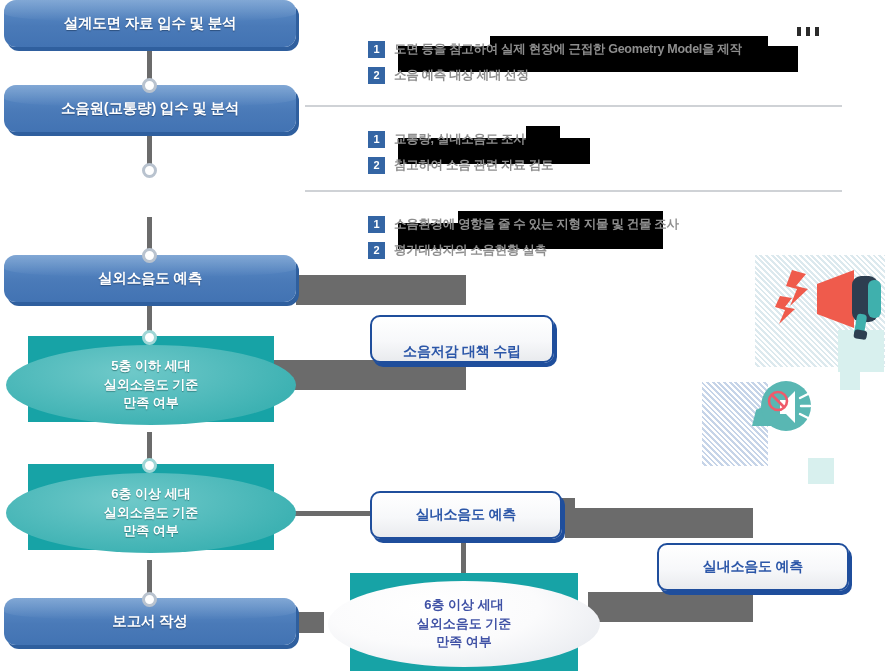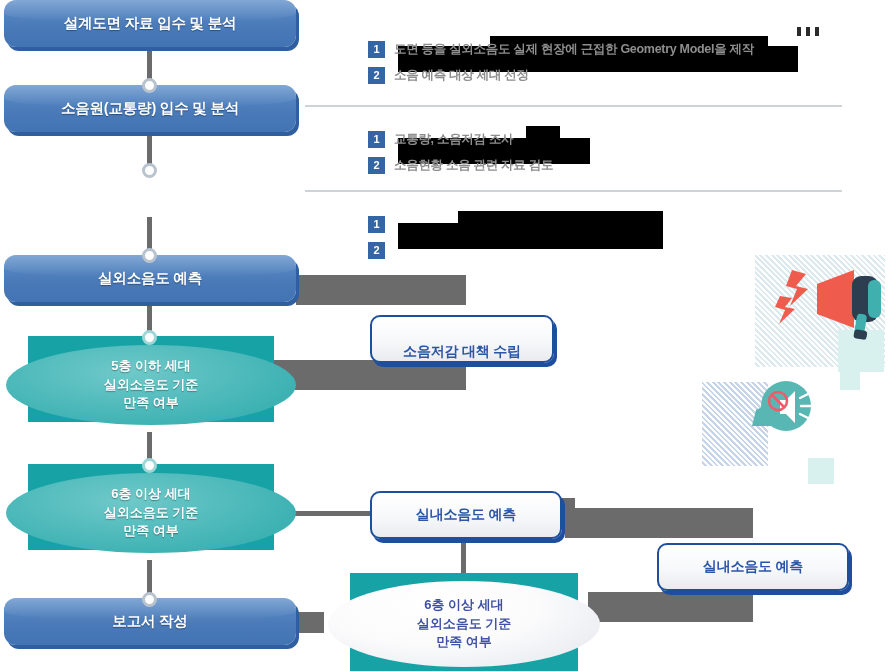--- a/index.html
+++ b/index.html
@@ -199,49 +199,51 @@
   </div>
 
   <div class="divline" style="left:305px;top:105px;width:537px;"></div>
   <div class="divline" style="left:305px;top:190px;width:537px;"></div>
 
   <div class="notegrp" style="left:368px;top:36px;">
     <div class="blackband" style="left:30px;top:10px;width:400px;height:26px;"></div>
     <div class="blackband" style="left:122px;top:0px;width:278px;height:16px;"></div>
     <div class="noterow" style="z-index:4;">
       <div class="num">1</div>
-      <div class="ntext">도면 등을 실외소음도 실제 현장에 근접한 Geometry Model을 제작</div>
+      <div class="ntext">도면 등을 참고하여 실제 현장에 근접한 Geometry Model을 제작</div>
     </div>
     <div class="noterow" style="z-index:4;">
       <div class="num">2</div>
       <div class="ntext">소음 예측 대상 세대 선정</div>
     </div>
   </div>
 
   <div class="notegrp" style="left:368px;top:126px;">
     <div class="blackband" style="left:30px;top:12px;width:192px;height:26px;"></div>
     <div class="blackband" style="left:158px;top:0px;width:34px;height:26px;"></div>
     <div class="noterow" style="z-index:4;">
       <div class="num">1</div>
-      <div class="ntext">교통량, 소음저감 조사</div>
+      <div class="ntext">교통량, 실내소음도 조사</div>
     </div>
     <div class="noterow" style="z-index:4;">
       <div class="num">2</div>
-      <div class="ntext">소음현황 소음 관련 자료 검토</div>
+      <div class="ntext">참고하여 소음 관련 자료 검토</div>
     </div>
   </div>
 
   <div class="notegrp" style="left:368px;top:211px;">
     <div class="blackband" style="left:30px;top:12px;width:265px;height:26px;"></div>
     <div class="blackband" style="left:90px;top:0px;width:205px;height:16px;"></div>
     <div class="noterow" style="z-index:4;">
       <div class="num">1</div>
+      <div class="ntext">소음환경에 영향을 줄 수 있는 지형 지물 및 건물 조사</div>
     </div>
     <div class="noterow" style="z-index:4;">
       <div class="num">2</div>
+      <div class="ntext">평가대상자의 소음현황 실측</div>
     </div>
   </div>
 
   <div class="dots" style="left:797px;top:27px;">
     <i></i>
       <i></i>
       <i></i>
   </div>
 
   <div class="stripebox" style="left:755px;top:255px;width:130px;height:112px;"></div>

